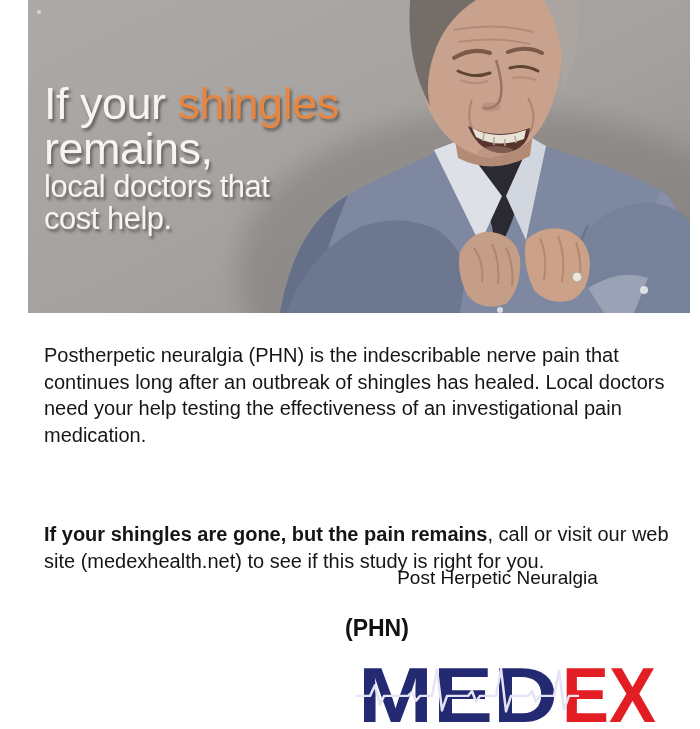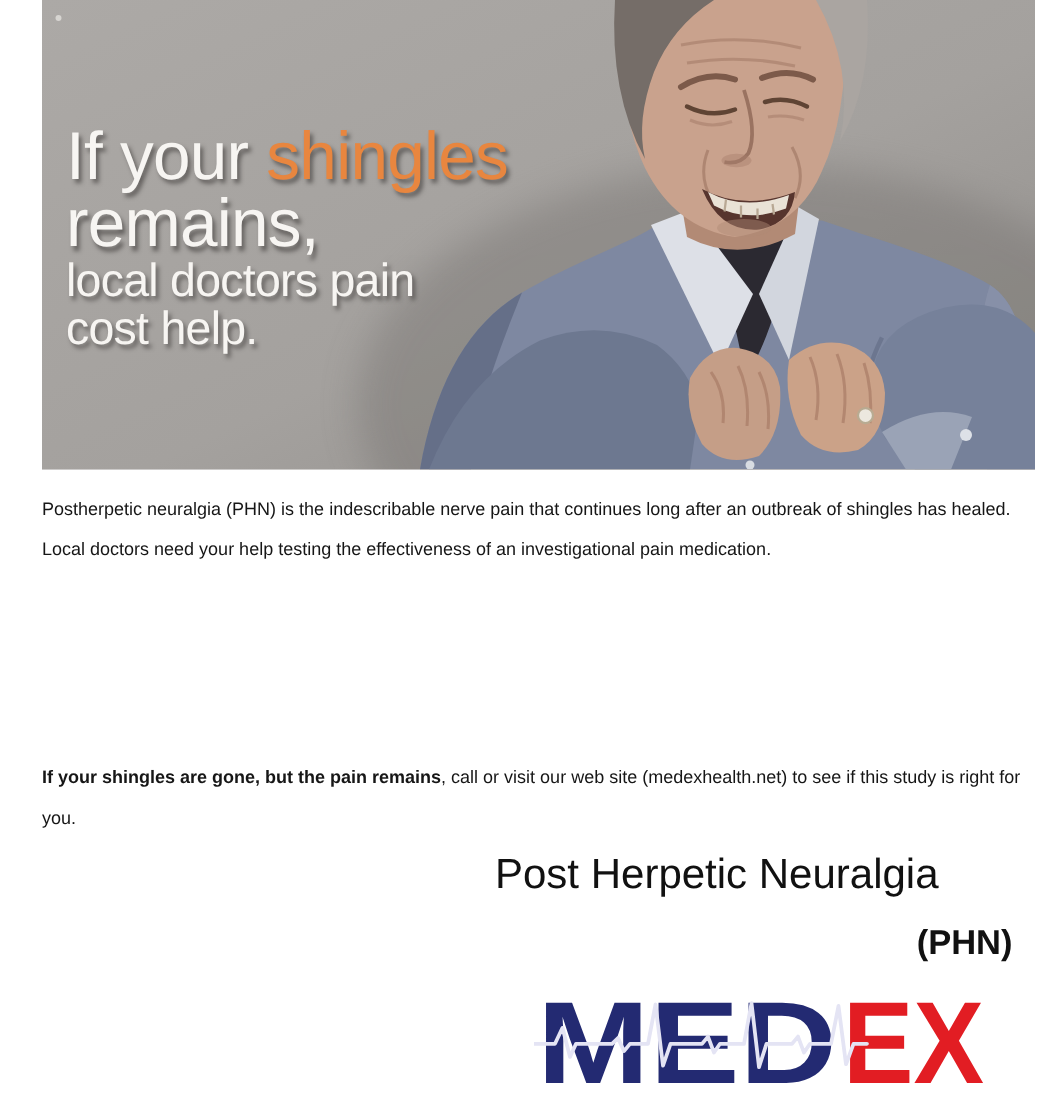--- a/index.html
+++ b/index.html
@@ -23,36 +23,36 @@
     color:#f7f5f2; text-shadow:2px 3px 3px rgba(55,52,50,.6);
     letter-spacing:-0.5px;
     margin-top:41px;
   }
   .hl-big   { font-size:45px; line-height:45px; font-weight:400; white-space:nowrap; }
   .hl-small { font-size:31px; line-height:32px; font-weight:400; white-space:nowrap; }
   .hl-orange { color:#e8863f; }
 
   
   .copy {
-    position:absolute; left:28px; width:655px; margin:0;
-    font-size:12px; line-height:26.5px; color:#161616;
+    position:absolute; left:28px; width:655px; margin:16px;
+    font-size:20px; line-height:26.5px; color:#161616;
   }
   .p1 { top:326px; }
   .p2 { top:420px; }
   .p3 { top:505px; }
   .copy b { font-weight:bold;text-align:center; }
 
   
   .tagline {
     position:absolute; left:330px; top:567px; width:335px;
-    text-align:left; font-size:28px; color:#111; white-space:nowrap;
+    text-align:center; font-size:19px; color:#111; white-space:nowrap;
   }
   .acronym {
     position:absolute; left:345px; top:615px; width:330px;
-    text-align:right; font-size:23px; font-weight:bold; color:#111;
+    text-align:left; font-size:23px; font-weight:bold; color:#111;
   }
   svg.logo { position:absolute; left:356px; top:656px; width:302px; height:72px; display:block; }
   svg.logo text { font-family:"Liberation Sans", sans-serif; font-weight:bold; font-size:80px; }
 </style>
 </head>
 <body>
 
 <div class="page">
 
   <div class="banner">
@@ -130,21 +130,21 @@
 
         <circle cx="472" cy="310" r="3" fill="#d8dce2"></circle>
       </g>
     </svg>
 
     <div class="stray-dot"></div>
 
     <div class="headline">
       <div class="hl-big"><span>If your </span><span class="hl-orange">shingles</span></div>
       <div class="hl-big">remains,</div>
-      <div class="hl-small">local doctors pain</div>
+      <div class="hl-small">local doctors that</div>
       <div class="hl-small">cost help.</div>
     </div>
   </div>
 
   <p class="copy p1">Postherpetic neuralgia (PHN) is the indescribable nerve pain that continues long after an outbreak of shingles has healed. Local doctors need your help testing the effectiveness of an investigational pain medication.</p>
   <p class="copy p3"><b>If your shingles are gone, but the pain remains</b><span>, call or visit our web site (medexhealth.net) to see if this study is right for you.</span></p>
 
   <div class="tagline">Post Herpetic Neuralgia</div>
   <div class="acronym">(PHN)</div>
 

